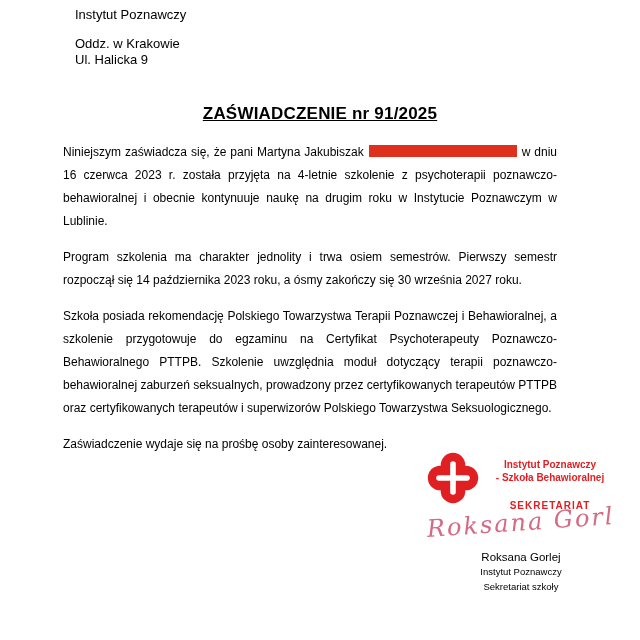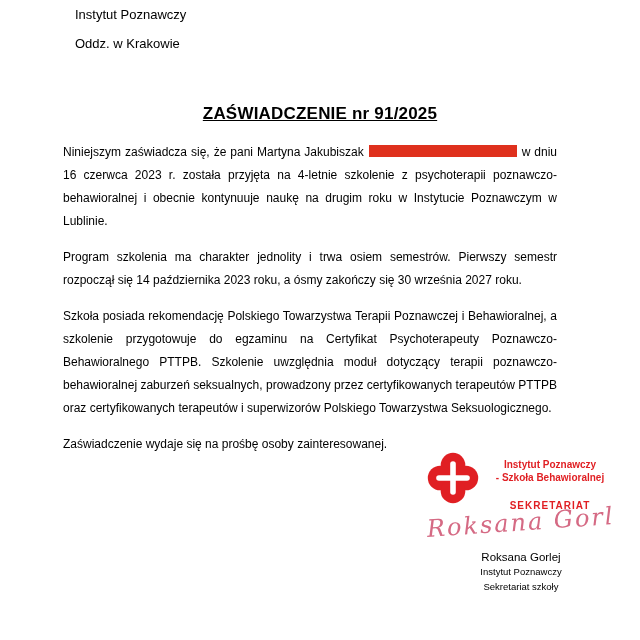--- a/index.html
+++ b/index.html
@@ -115,20 +115,21 @@
 </style>
 </head>
 <body>
 
 <div class="page">
 
   <div class="letter-header">
     <div>Instytut Poznawczy</div>
     <div class="gap"></div>
     <div>Oddz. w Krakowie</div>
+    <div>Ul. Halicka 9</div>
   </div>
 
   <div class="doc-title">ZAŚWIADCZENIE nr 91/2025</div>
 
   <div class="content">
     <p class="par"><span>Niniejszym zaświadcza się, że pani Martyna Jakubiszak</span><span class="redaction"></span><span>w dniu 16 czerwca 2023 r. została przyjęta na 4-letnie szkolenie z psychoterapii poznawczo-behawioralnej i obecnie kontynuuje naukę na drugim roku w Instytucie Poznawczym w Lublinie.</span></p>
     <p class="par">Program szkolenia ma charakter jednolity i trwa osiem semestrów. Pierwszy semestr rozpoczął się 14 października 2023 roku, a ósmy zakończy się 30 września 2027 roku.</p>
     <p class="par">Szkoła posiada rekomendację Polskiego Towarzystwa Terapii Poznawczej i Behawioralnej, a szkolenie przygotowuje do egzaminu na Certyfikat Psychoterapeuty Poznawczo-Behawioralnego PTTPB. Szkolenie uwzględnia moduł dotyczący terapii poznawczo-behawioralnej zaburzeń seksualnych, prowadzony przez certyfikowanych terapeutów PTTPB oraz certyfikowanych terapeutów i superwizorów Polskiego Towarzystwa Seksuologicznego.</p>
     <p class="par par-last">Zaświadczenie wydaje się na prośbę osoby zainteresowanej.</p>
   </div>

